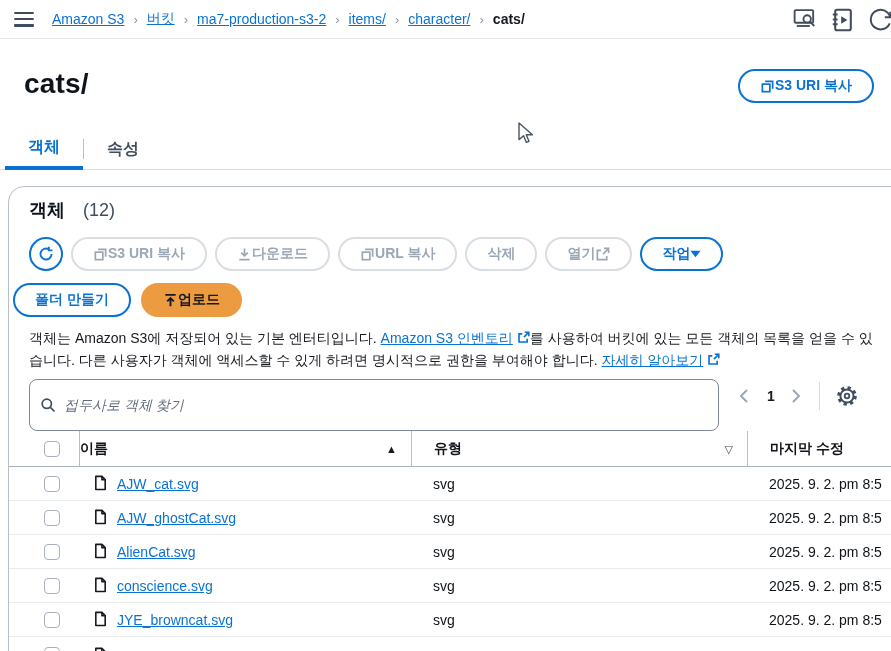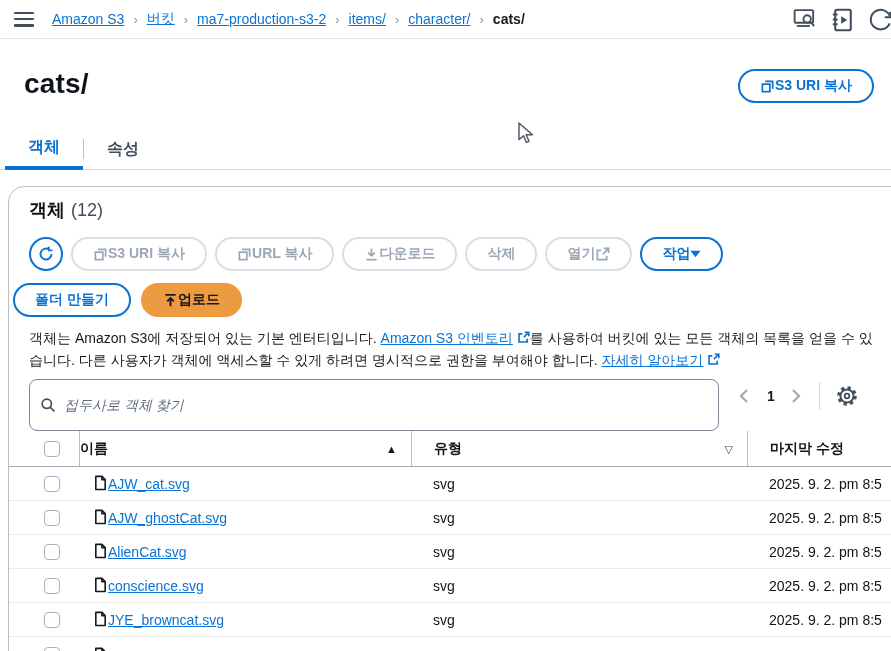--- a/index.html
+++ b/index.html
@@ -34,21 +34,21 @@
   .tabs-rule { position:absolute; top:169px; left:0; width:891px; height:1px; background:#d9dee3; }
   .tabs { position:absolute; top:128px; left:5px; display:flex; align-items:stretch; height:42px; }
   .tab { display:flex; align-items:center; padding:0 23px; font-size:16px; font-weight:700; cursor:pointer; color:#414d5c; }
   .tab.active { color:#0972d3; border-bottom:4px solid #0972d3; }
   .tab-divider { width:1px; background:#b6bec9; margin:11px 0; }
 
   
   .card { position:absolute; top:186px; left:8px; width:905px; height:500px;
           background:#fff; border:1px solid #b6bec9; border-radius:16px; }
   .card-title { position:absolute; top:11px; left:20px; font-size:18px; font-weight:800; }
-  .card-title .count { font-weight:400; color:#414d5c; margin-left:6px; }
+  .card-title .count { font-weight:400; color:#414d5c; margin-left:18px; }
 
   .toolbar { position:absolute; top:50px; left:20px; display:flex; align-items:center; gap:8px; }
   .refresh-btn { width:34px; height:34px; border:2px solid #0972d3; border-radius:50%; background:#fff;
                  display:inline-flex; align-items:center; justify-content:center; cursor:pointer; }
   .row2 { position:absolute; top:96px; left:4px; display:flex; align-items:center; gap:10px; }
   .btn.upload { background:#ec9b40; border-color:#ec9b40; color:#16191f; }
 
   .desc { position:absolute; top:140px; left:20px; width:852px; font-size:14px; line-height:22px; color:#16191f; }
   .desc a { color:#0972d3; text-decoration:underline; cursor:pointer; }
   .ext-ico { display:inline-block; width:13px; height:13px; vertical-align:-1px; color:#0972d3; }
@@ -70,21 +70,21 @@
   .thead { height:36px; font-weight:700; font-size:14px; }
   .thead .th { height:36px; display:flex; align-items:center; }
   .th-name,.th-type { justify-content:space-between; padding:0 14px 0 0; }
   .th-border { border-left:1px solid #b6bec9; padding-left:22px !important; }
   .thead { border-bottom:1px solid #a4afbb; }
   .sort-glyph { font-size:11px; color:#16191f; }
   .sort-glyph.inactive { color:#414d5c; }
   .trow { height:34px; border-bottom:1px solid #e9ebed; font-size:14px; }
   .cell-check { display:flex; justify-content:flex-start; padding-left:35px; }
   .checkbox { width:16px; height:16px; border:1.6px solid #a9b2bc; border-radius:4px; background:#fff; cursor:pointer; }
-  .cell-name { display:flex; align-items:center; padding-left:14px; overflow:hidden; }
+  .cell-name { display:flex; align-items:center; gap:9px; padding-left:14px; overflow:hidden; }
   .file-ico { width:15px; height:17px; flex:0 0 auto; color:#16191f; }
   .obj-link { color:#0972d3; text-decoration:underline; cursor:pointer; white-space:nowrap; }
   .cell-type { padding-left:22px; }
   .cell-date { padding-left:22px; white-space:nowrap; }
   .trow-partial { height:20px; border-bottom:none; align-items:start; }
   .trow-partial .checkbox, .trow-partial .file-ico { margin-top:10px; }
 
   
   .cursor { position:absolute; top:122px; left:517px; pointer-events:none; }
 </style>
@@ -174,33 +174,33 @@
           <svg viewBox="0 0 16 16" fill="none" stroke="currentColor" stroke-width="1.8">
               <rect x="2.5" y="5.5" width="8" height="8"></rect>
               <path d="M5.5 2.5h8v8"></path>
             </svg>
         </span>
         <span>S3 URI 복사</span>
       </button>
       <button class="btn disabled">
         <span class="bicon">
           <svg viewBox="0 0 16 16" fill="none" stroke="currentColor" stroke-width="1.8">
+              <path d="M8 1.5v8M4.5 6L8 9.5 11.5 6M2.5 13.5h11"></path>
+            </svg>
+        </span>
+        <span>다운로드</span>
+      </button>
+      <button class="btn disabled">
+        <span class="bicon">
+          <svg viewBox="0 0 16 16" fill="none" stroke="currentColor" stroke-width="1.8">
               <rect x="2.5" y="5.5" width="8" height="8"></rect>
               <path d="M5.5 2.5h8v8"></path>
             </svg>
         </span>
         <span>URL 복사</span>
-      </button>
-      <button class="btn disabled">
-        <span class="bicon">
-          <svg viewBox="0 0 16 16" fill="none" stroke="currentColor" stroke-width="1.8">
-              <path d="M8 1.5v8M4.5 6L8 9.5 11.5 6M2.5 13.5h11"></path>
-            </svg>
-        </span>
-        <span>다운로드</span>
       </button>
       <button class="btn disabled">
         <span>삭제</span>
       </button>
       <button class="btn disabled">
         <span>열기</span>
         <span class="bicon">
           <svg viewBox="0 0 16 16" fill="none" stroke="currentColor" stroke-width="1.8">
               <path d="M6.5 3.5h-4v10h10v-4"></path>
               <path d="M9.5 1.5h5v5"></path>

